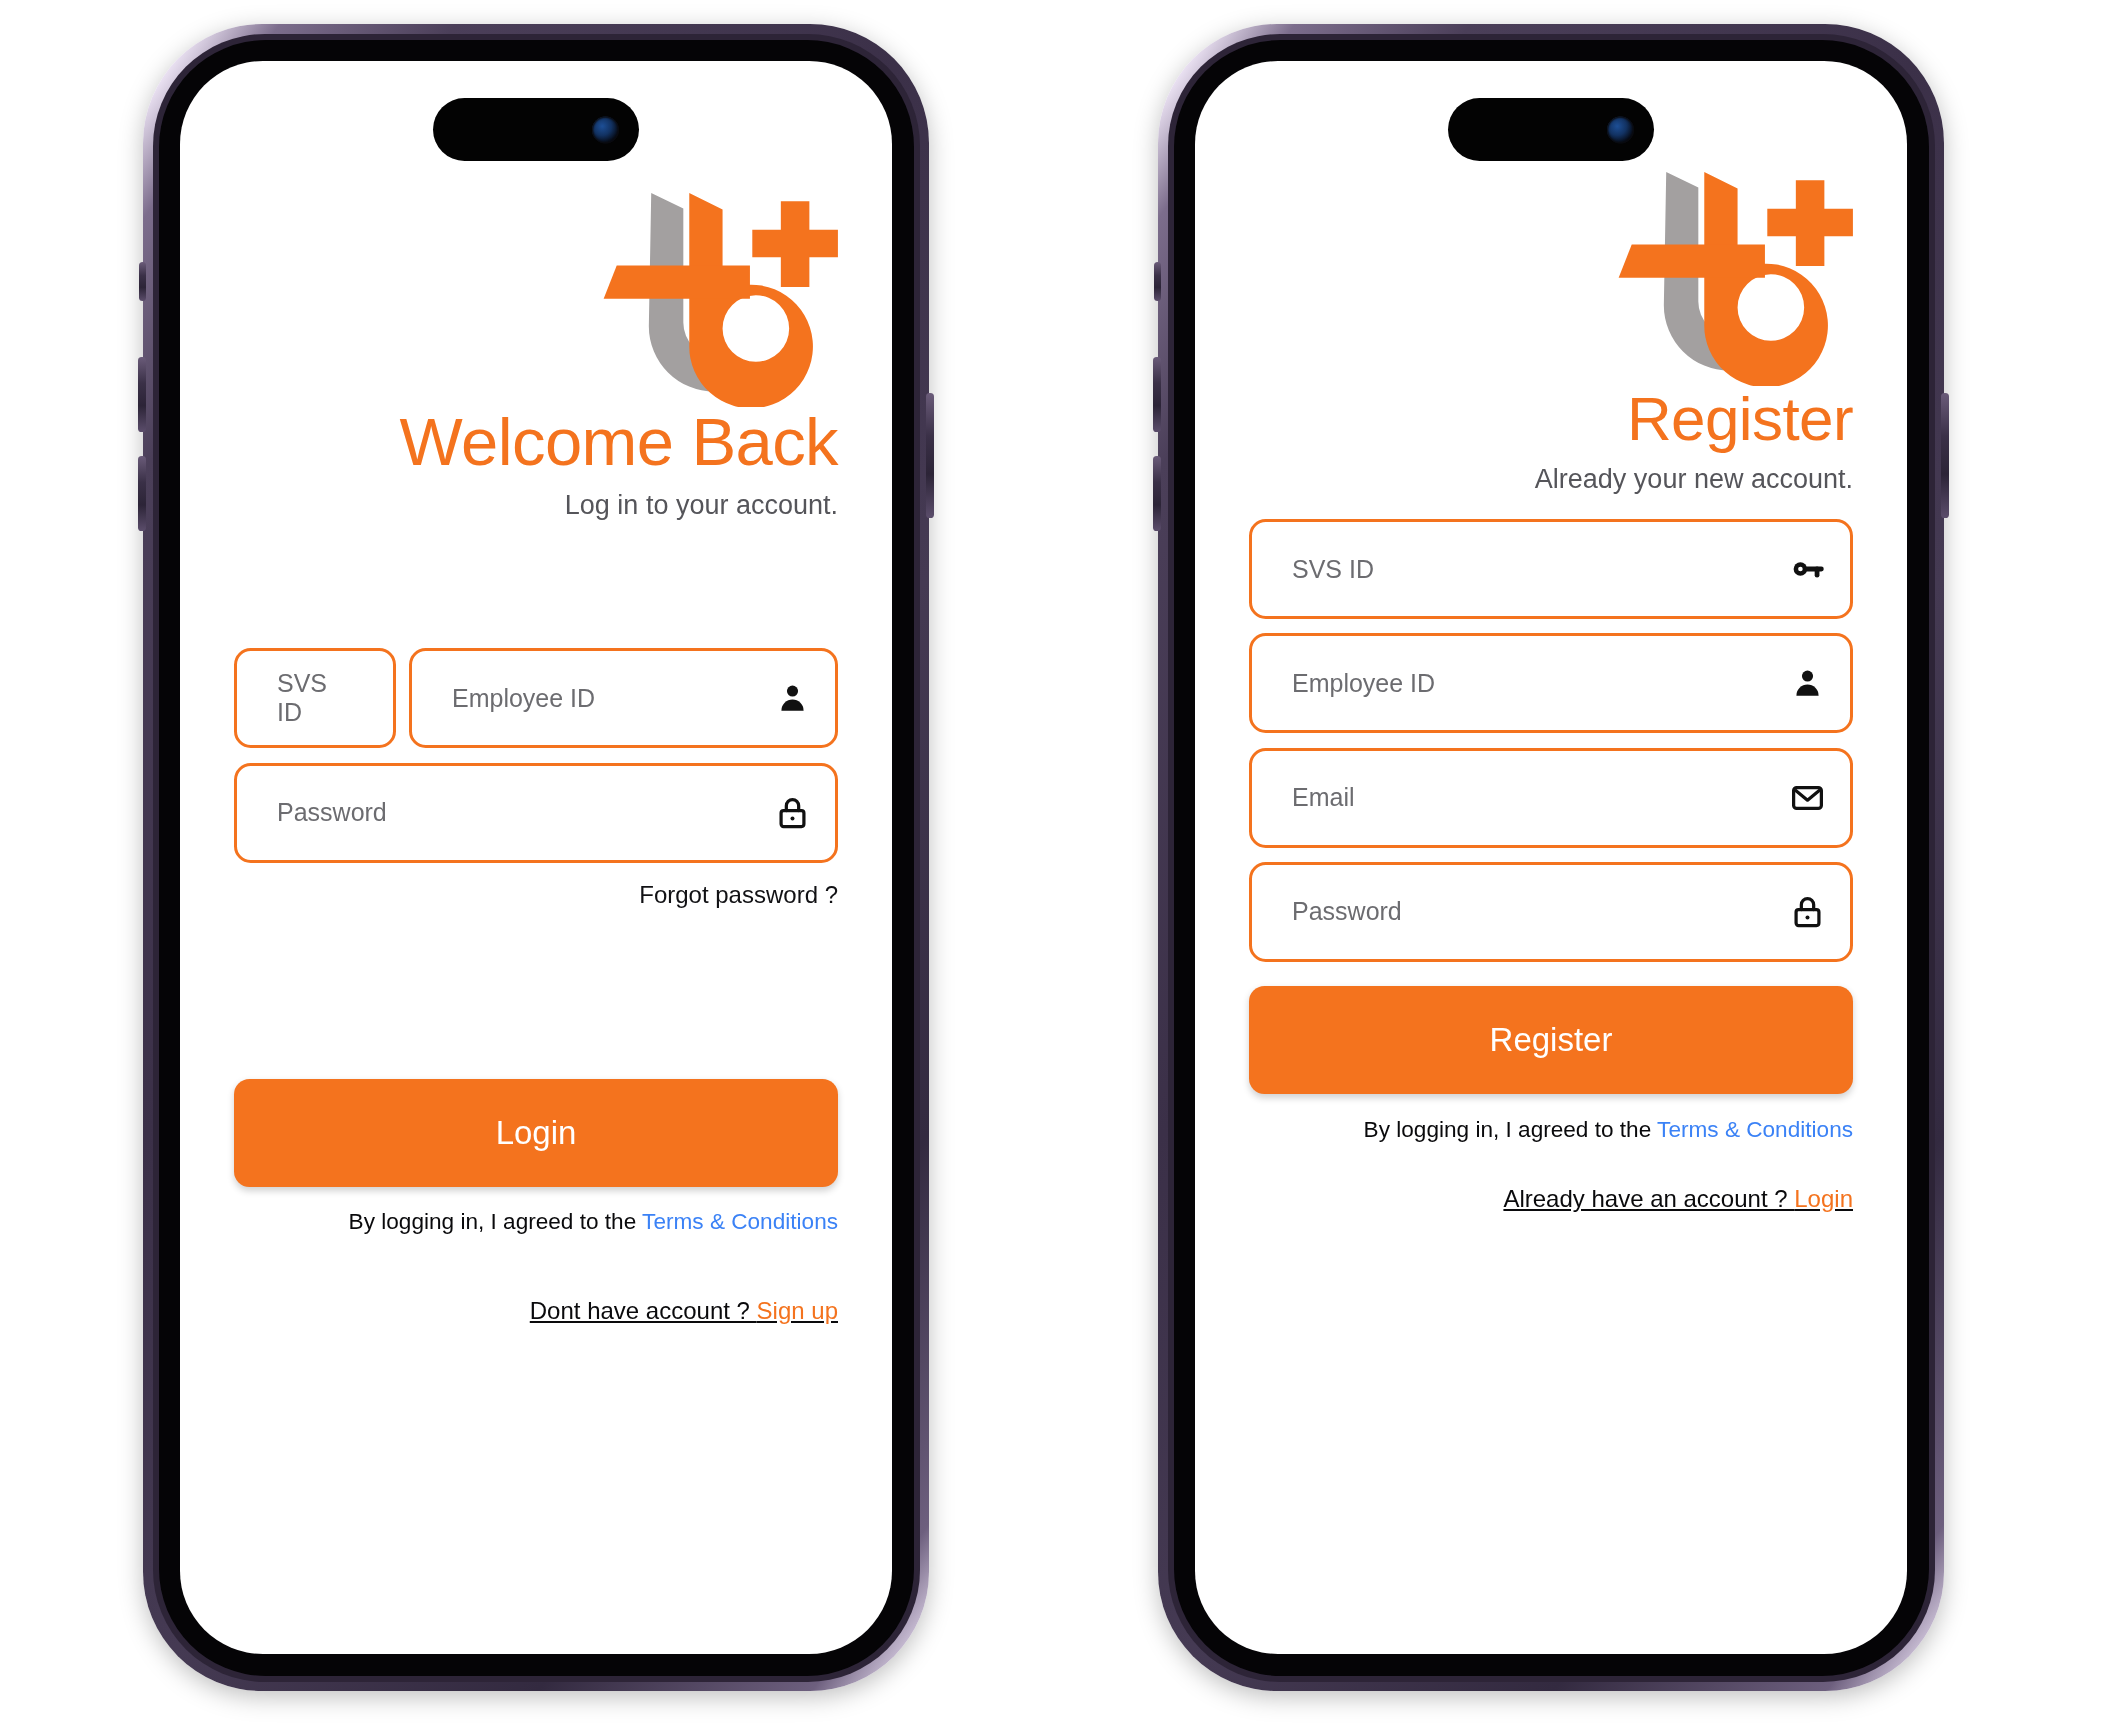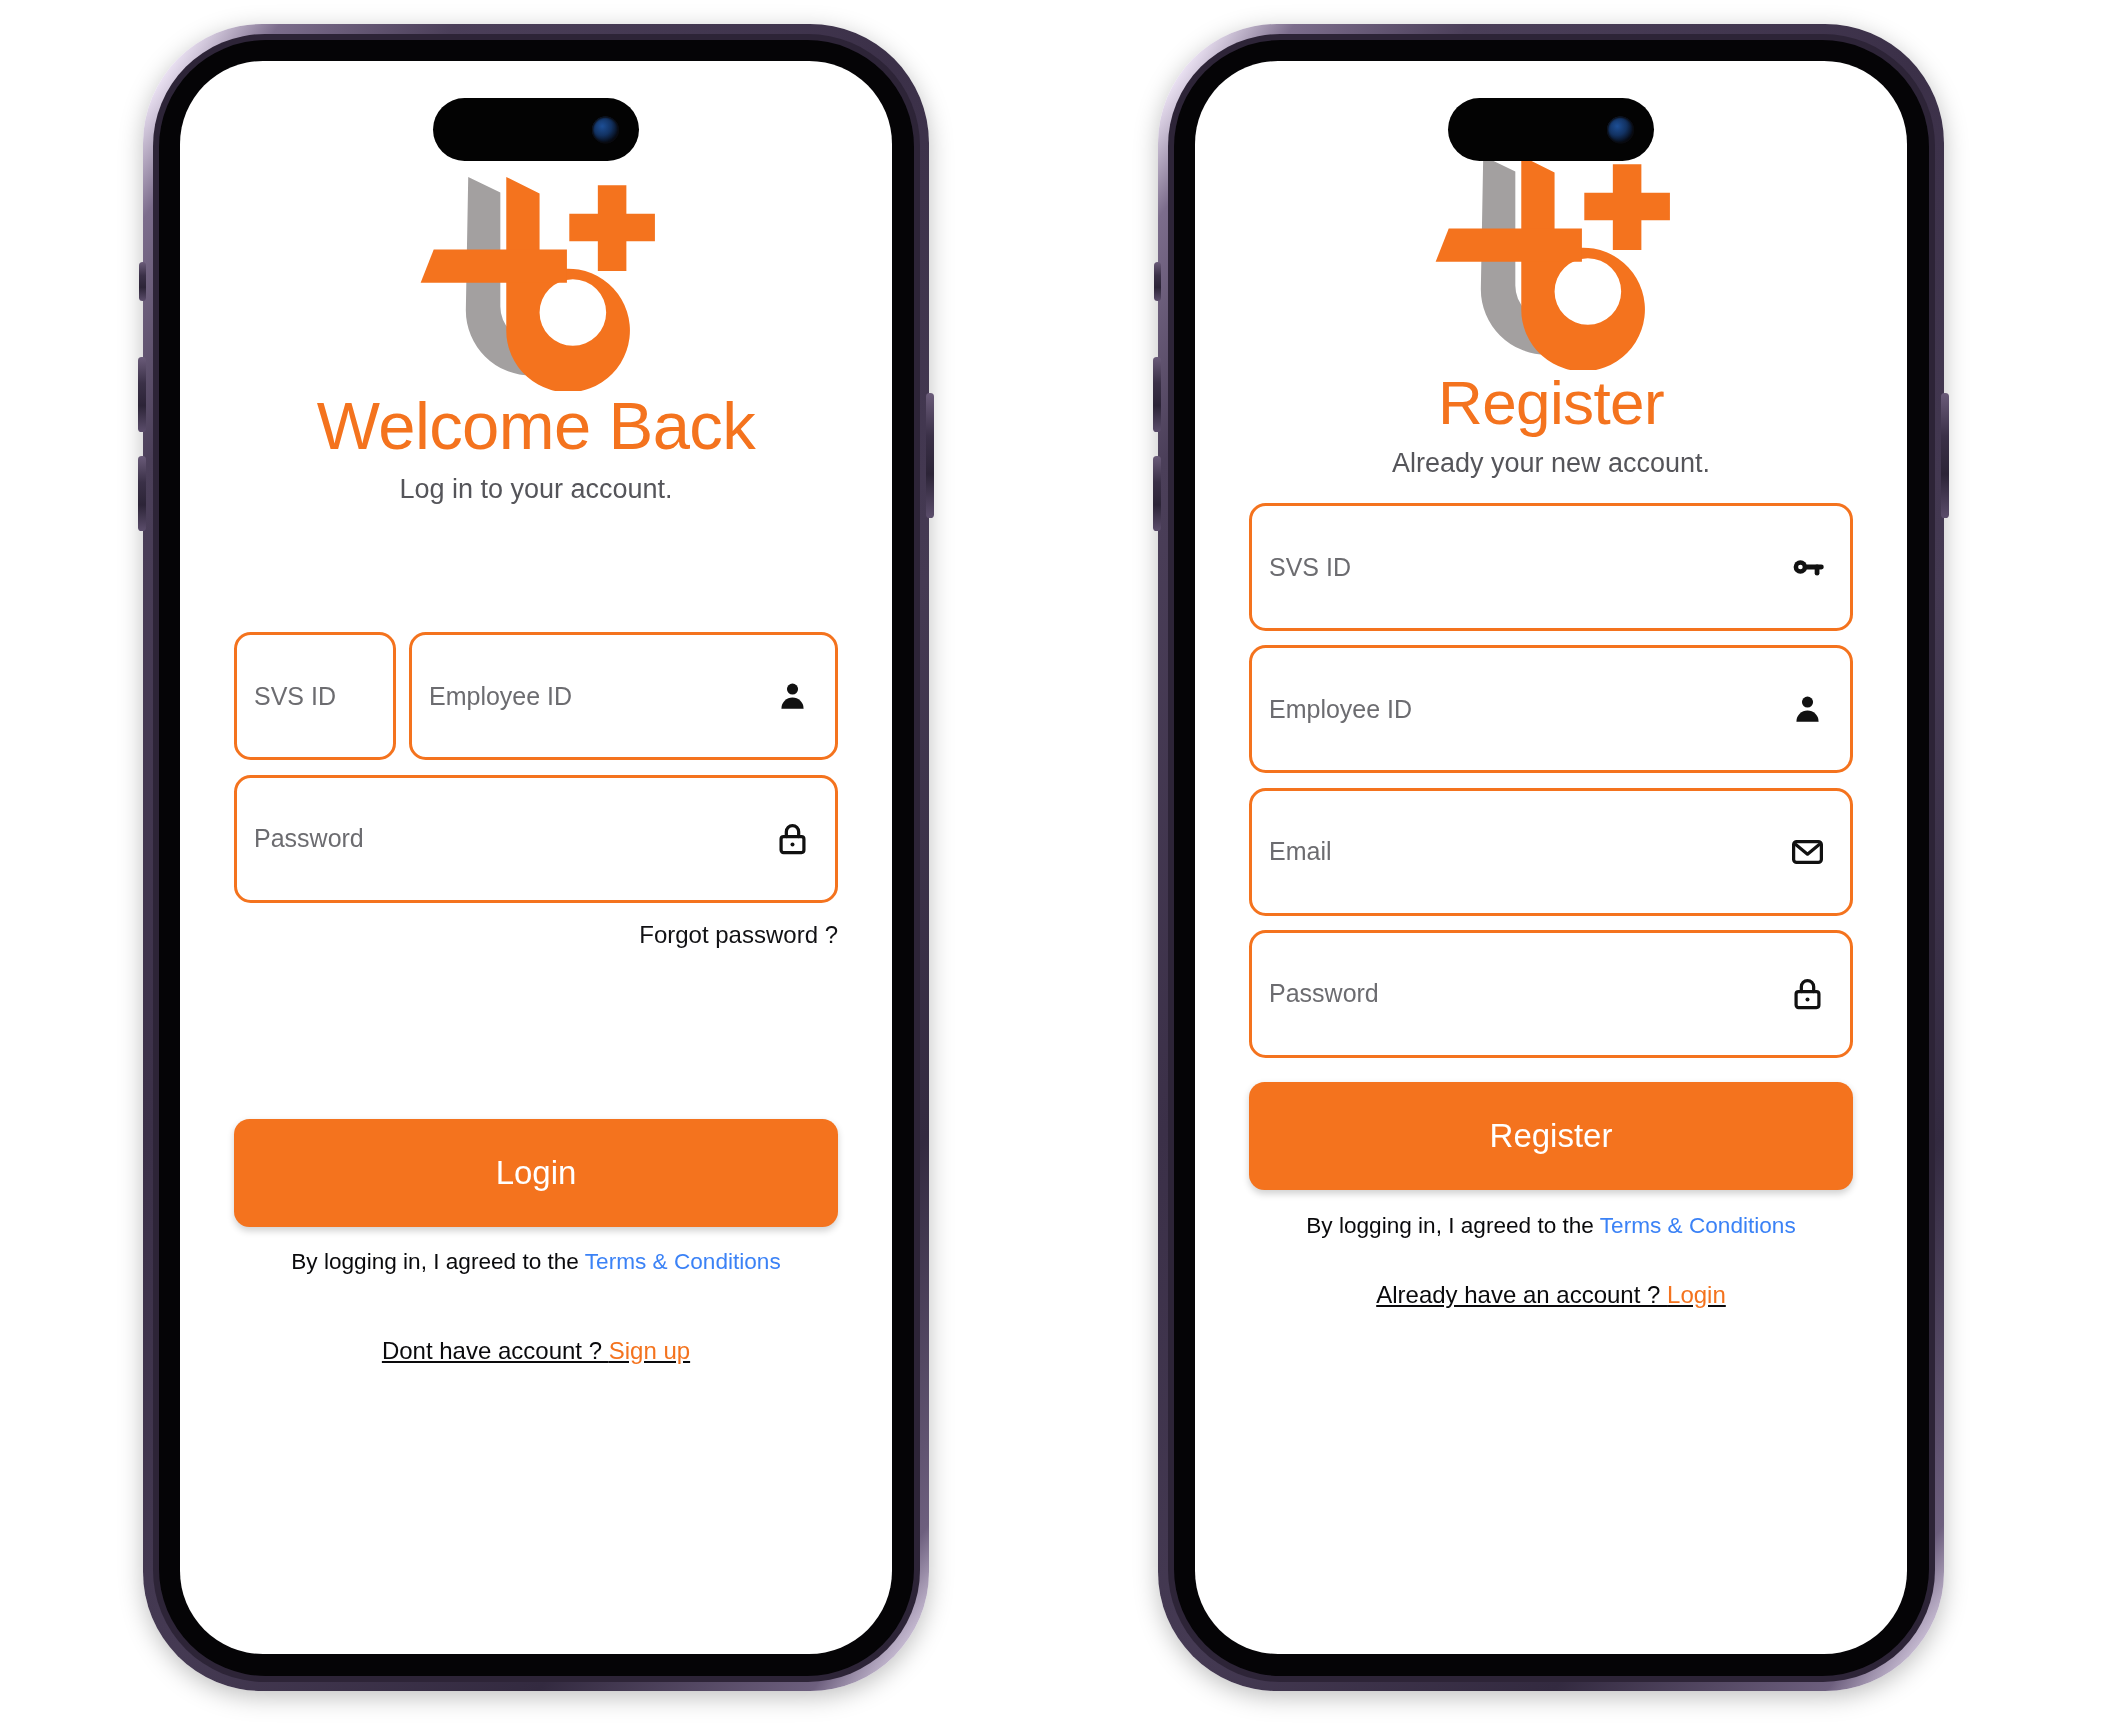--- a/index.html
+++ b/index.html
@@ -86,21 +86,22 @@
     box-shadow: 0 0 1.8px 1.2px #0b0b0f inset;
   }
 
   
   .app {
     position: absolute;
     inset: 0;
     padding: 0 54px;
     display: flex;
     flex-direction: column;
-    align-items: center;
+    align-items: flex-end;
+    margin-top: 16px;
   }
 
   
   .logo {
     width: 238px; height: 220px;
     flex: none;
   }
   .logo.login   { margin-top: 110px; }
   .logo.register{ margin-top: 89px; }
 
@@ -119,24 +120,24 @@
     font-weight: 400;
     margin-top: 13px;
   }
 
   
   .field {
     position: relative;
     border: 3px solid #F4731E;
     border-radius: 16.7px;
     background: #fff;
-    height: 128px;
+    height: 100px;
     display: flex;
     align-items: center;
-    padding: 0 17px;
+    padding: 0 40px;
     width: 100%;
   }
   .field .ph {
     color: #6c6c70;
     font-size: 25px;
     font-weight: 400;
   }
   .field .ficon {
     position: absolute;
     right: 24px;

